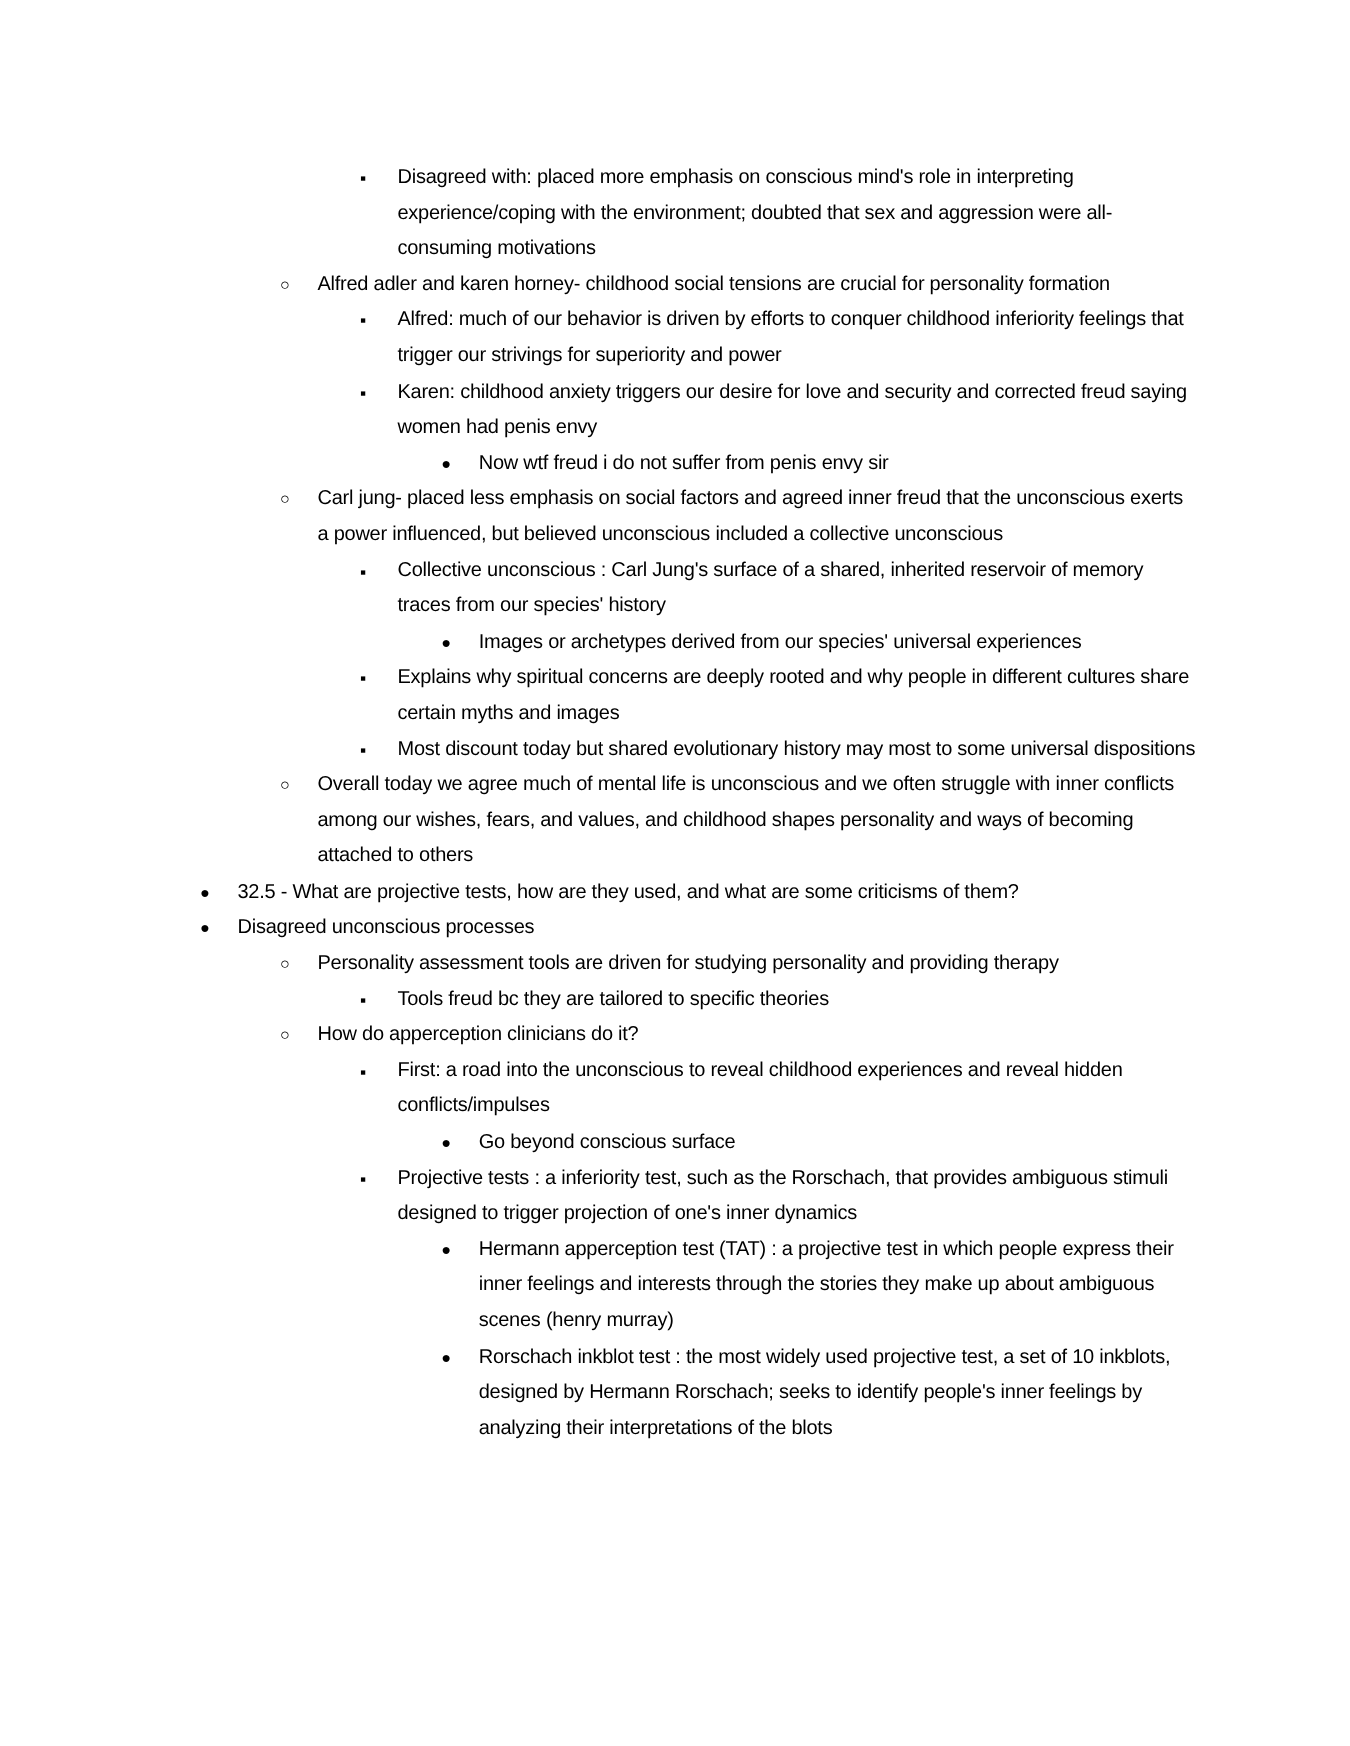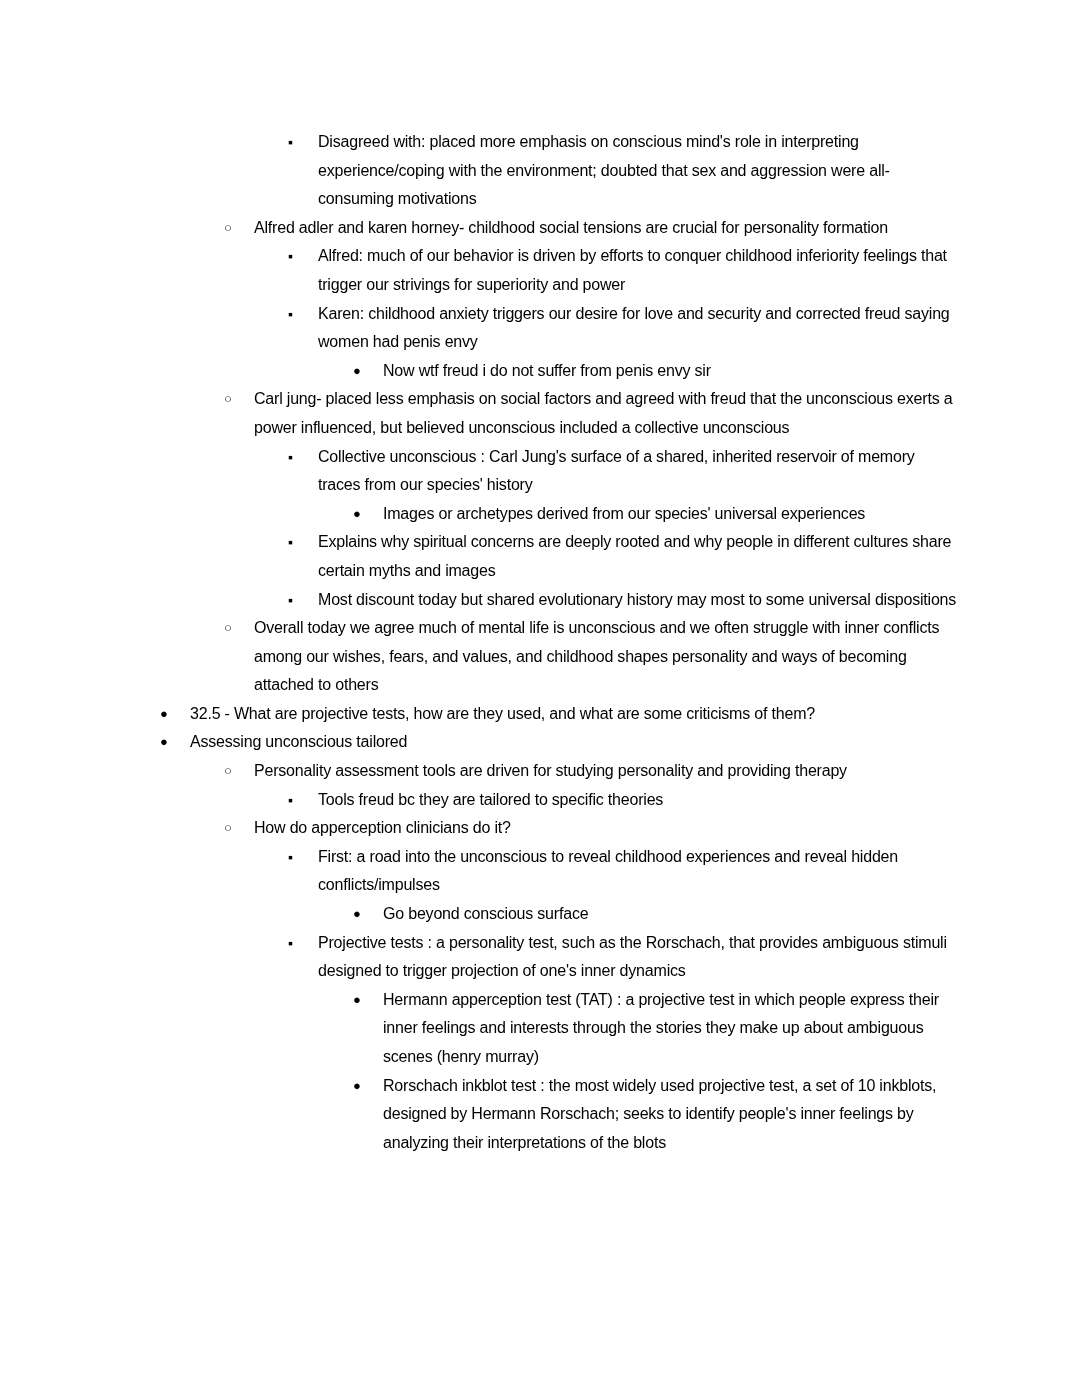--- a/index.html
+++ b/index.html
@@ -63,21 +63,21 @@
       <div class="item level-3">
         <span class="bullet bullet-l3">▪</span>
         <div class="text">Karen: childhood anxiety triggers our desire for love and security and corrected freud saying women had penis envy</div>
       </div>
       <div class="item level-4">
         <span class="bullet bullet-l4">●</span>
         <div class="text">Now wtf freud i do not suffer from penis envy sir</div>
       </div>
       <div class="item level-2">
         <span class="bullet bullet-l2">○</span>
-        <div class="text">Carl jung- placed less emphasis on social factors and agreed with freud that the unconscious exerts a power influenced, but believed unconscious included a collective unconscious</div>
+        <div class="text">Carl jung- placed less emphasis on social factors and agreed inner freud that the unconscious exerts a power influenced, but believed unconscious included a collective unconscious</div>
       </div>
       <div class="item level-3">
         <span class="bullet bullet-l3">▪</span>
         <div class="text">Collective unconscious : Carl Jung's surface of a shared, inherited reservoir of memory traces from our species' history</div>
       </div>
       <div class="item level-4">
         <span class="bullet bullet-l4">●</span>
         <div class="text">Images or archetypes derived from our species' universal experiences</div>
       </div>
       <div class="item level-3">
@@ -91,21 +91,21 @@
       <div class="item level-2">
         <span class="bullet bullet-l2">○</span>
         <div class="text">Overall today we agree much of mental life is unconscious and we often struggle with inner conflicts among our wishes, fears, and values, and childhood shapes personality and ways of becoming attached to others</div>
       </div>
       <div class="item level-1">
         <span class="bullet bullet-l1">●</span>
         <div class="text">32.5 - What are projective tests, how are they used, and what are some criticisms of them?</div>
       </div>
       <div class="item level-1">
         <span class="bullet bullet-l1">●</span>
-        <div class="text">Assessing unconscious tailored</div>
+        <div class="text">Disagreed unconscious processes</div>
       </div>
       <div class="item level-2">
         <span class="bullet bullet-l2">○</span>
         <div class="text">Personality assessment tools are driven for studying personality and providing therapy</div>
       </div>
       <div class="item level-3">
         <span class="bullet bullet-l3">▪</span>
         <div class="text">Tools freud bc they are tailored to specific theories</div>
       </div>
       <div class="item level-2">
@@ -115,21 +115,21 @@
       <div class="item level-3">
         <span class="bullet bullet-l3">▪</span>
         <div class="text">First: a road into the unconscious to reveal childhood experiences and reveal hidden conflicts/impulses</div>
       </div>
       <div class="item level-4">
         <span class="bullet bullet-l4">●</span>
         <div class="text">Go beyond conscious surface</div>
       </div>
       <div class="item level-3">
         <span class="bullet bullet-l3">▪</span>
-        <div class="text">Projective tests : a personality test, such as the Rorschach, that provides ambiguous stimuli designed to trigger projection of one's inner dynamics</div>
+        <div class="text">Projective tests : a inferiority test, such as the Rorschach, that provides ambiguous stimuli designed to trigger projection of one's inner dynamics</div>
       </div>
       <div class="item level-4">
         <span class="bullet bullet-l4">●</span>
         <div class="text">Hermann apperception test (TAT) : a projective test in which people express their inner feelings and interests through the stories they make up about ambiguous scenes (henry murray)</div>
       </div>
       <div class="item level-4">
         <span class="bullet bullet-l4">●</span>
         <div class="text">Rorschach inkblot test : the most widely used projective test, a set of 10 inkblots, designed by Hermann Rorschach; seeks to identify people's inner feelings by analyzing their interpretations of the blots</div>
       </div>
     </div>

